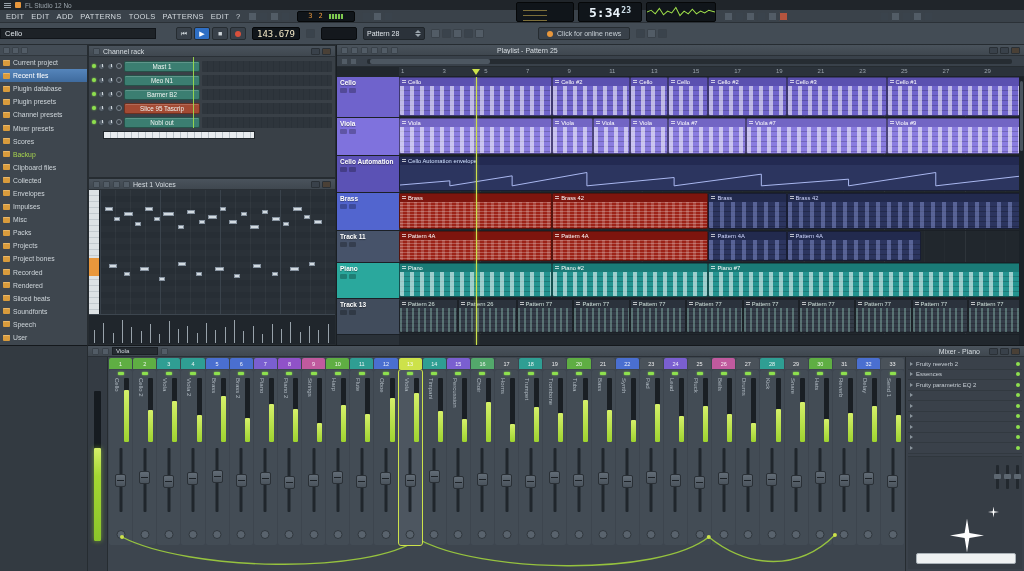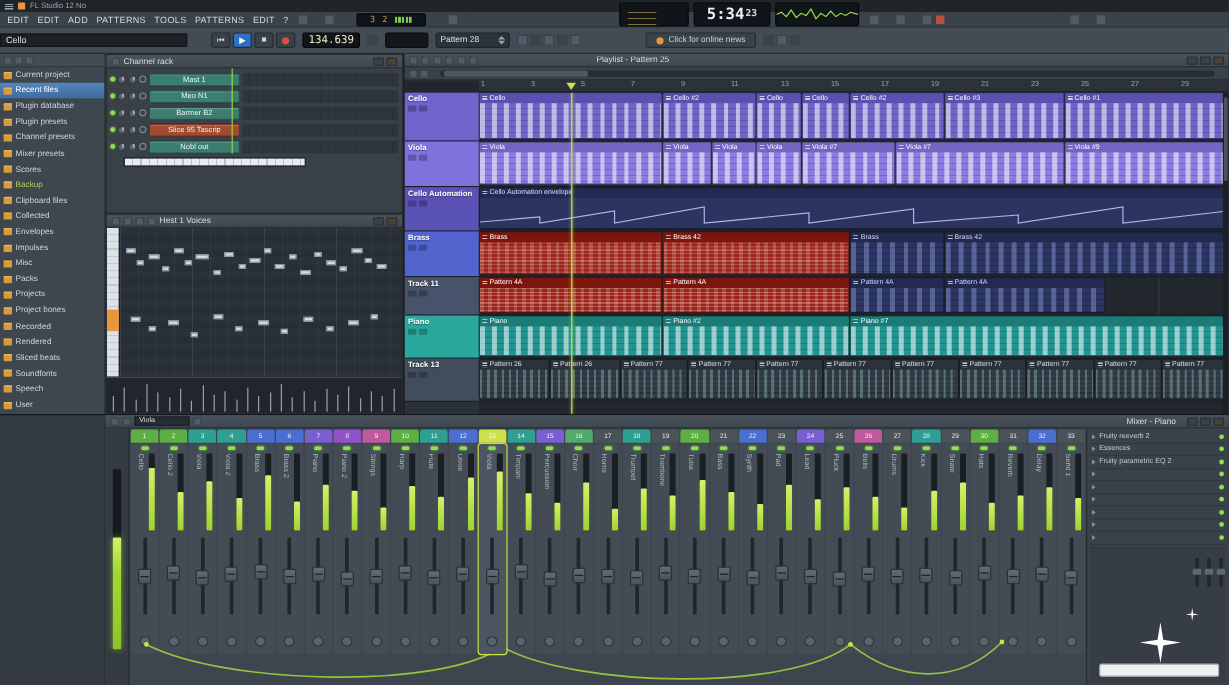--- a/index.html
+++ b/index.html
@@ -281,21 +281,21 @@
   <div class="row2">
     <span class="name-field">Cello</span>
     <span class="icost" style="margin-left:14px;">
       <span class="tbtn">⏮</span>
       <span class="tbtn play">▶</span>
       <span class="tbtn">■</span>
       <span class="tbtn">
           <span class="recdot"></span>
         </span>
     </span>
-    <span class="lcd tempo-lcd">134.639</span>
+    <span class="lcd tempo-lcd">143.679</span>
     <span class="icost">
       <span class="ico d"></span>
     </span>
     <span class="blackbox"></span>
     <span class="pat-sel">
       <span>Pattern 28</span>
       <span class="spin">
           <i class="up"></i>
           <i class="dn"></i>
         </span>

